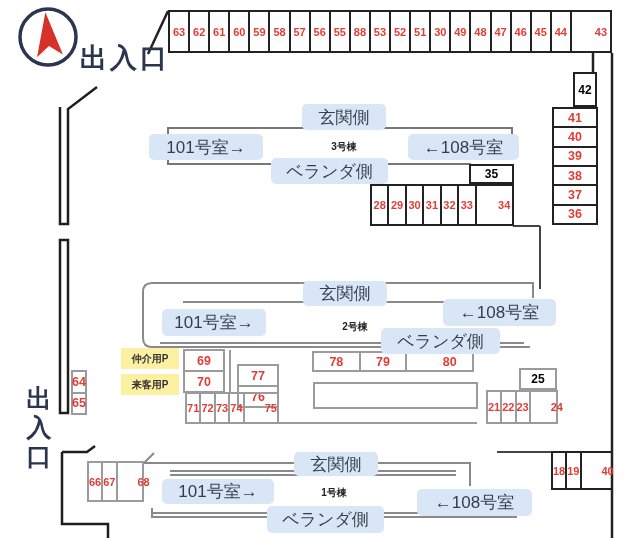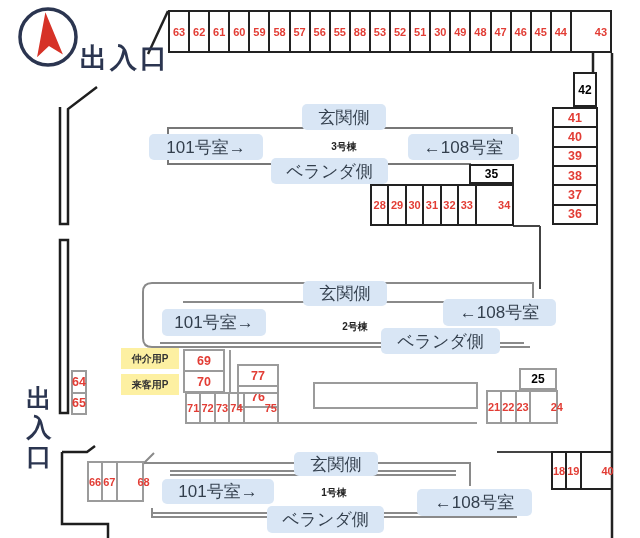--- a/index.html
+++ b/index.html
@@ -158,20 +158,25 @@
     <div class="cell">77</div>
     <div class="cell">76</div>
   </div>
   <div class="prow gray" style="left:185px; top:392px; width:94px; height:32px;">
     <div class="cell">71</div>
     <div class="cell">72</div>
     <div class="cell">73</div>
     <div class="cell">74</div>
     <div class="cell">75</div>
   </div>
+  <div class="prow gray big" style="left:312px; top:351px; width:162px; height:21px;">
+    <div class="cell">78</div>
+    <div class="cell">79</div>
+    <div class="cell">80</div>
+  </div>
   <div class="pbox gray" style="left:313px; top:382px; width:165px; height:27px;"></div>
   <div class="pbox gray" style="left:519px; top:368px; width:38px; height:22px;">25</div>
   <div class="prow gray" style="left:486px; top:390px; width:72px; height:34px;">
     <div class="cell">21</div>
     <div class="cell">22</div>
     <div class="cell">23</div>
     <div class="cell">24</div>
   </div>
   <div class="pcol gray big" style="left:71px; top:370px; width:16px; height:45px;">
     <div class="cell">64</div>

